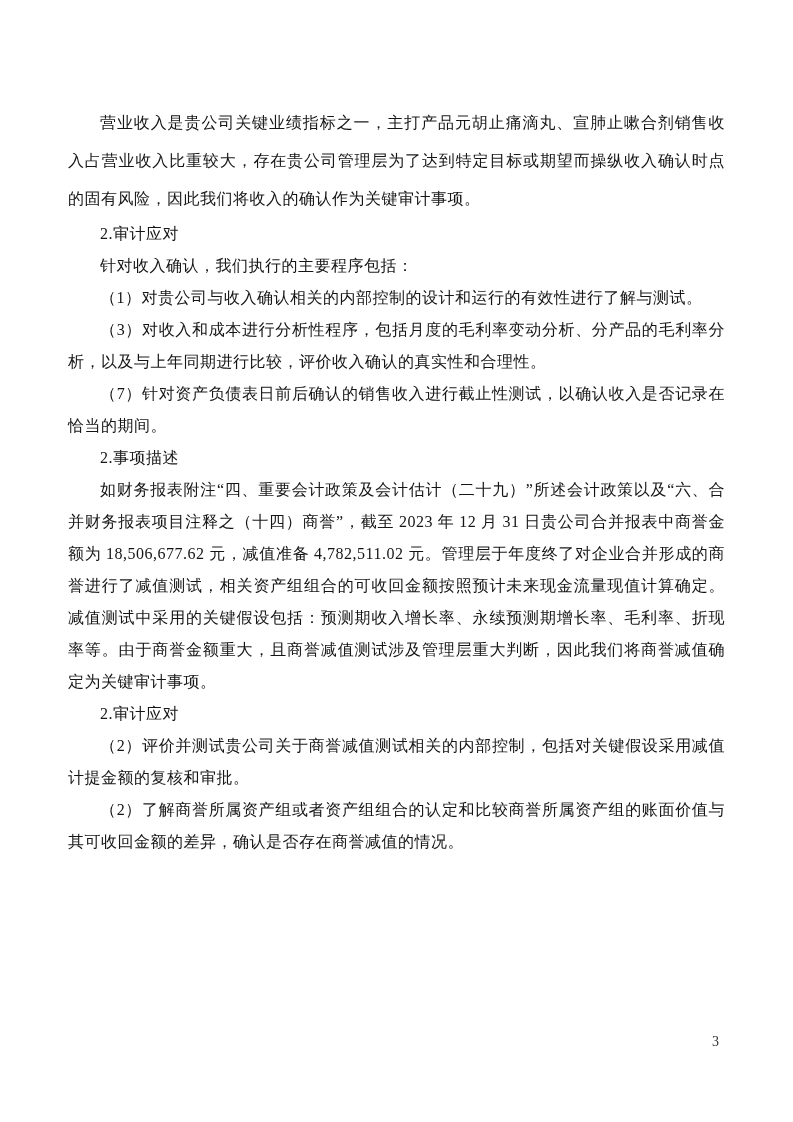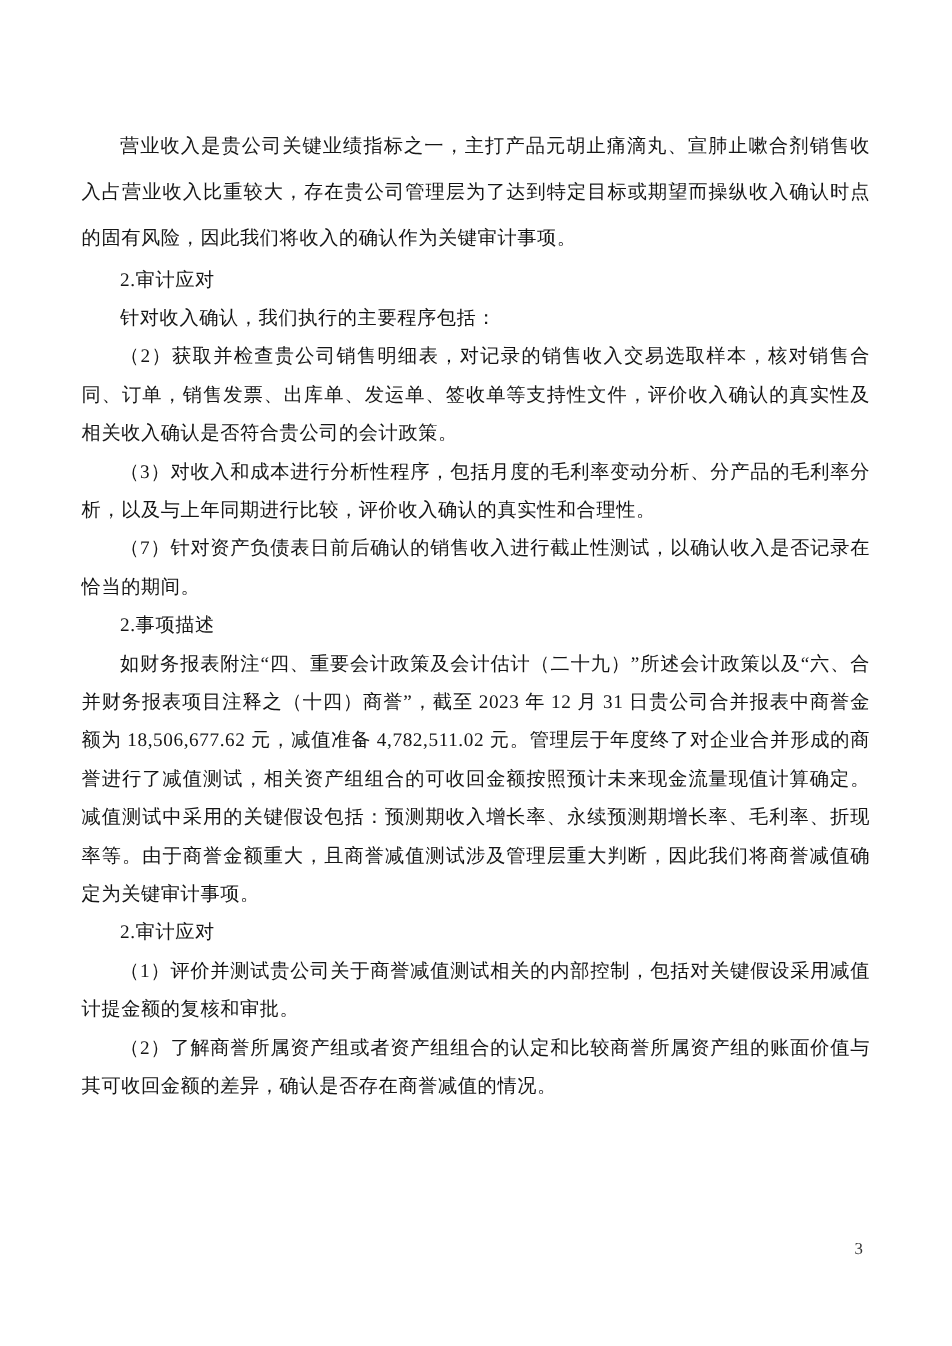--- a/index.html
+++ b/index.html
@@ -44,23 +44,23 @@
   }
 </style>
 </head>
 <body>
 
 <div class="page">
   <div class="content">
       <p class="para lead">营业收入是贵公司关键业绩指标之一，主打产品元胡止痛滴丸、宣肺止嗽合剂销售收入占营业收入比重较大，存在贵公司管理层为了达到特定目标或期望而操纵收入确认时点的固有风险，因此我们将收入的确认作为关键审计事项。</p>
       <p class="para">2.审计应对</p>
       <p class="para">针对收入确认，我们执行的主要程序包括：</p>
-      <p class="para">（2）获取并检查贵公司销售明细表，对记录的销售收入交易选取样本，核对销售合同、订单，销售发票、出库单、发运单、签收单等支持性文件，评价收入确认的真实性及相关收入确认是否符合贵公司的会计政策。</p>
+      <p class="para">（1）对贵公司与收入确认相关的内部控制的设计和运行的有效性进行了解与测试。</p>
       <p class="para">（3）对收入和成本进行分析性程序，包括月度的毛利率变动分析、分产品的毛利率分析，以及与上年同期进行比较，评价收入确认的真实性和合理性。</p>
       <p class="para">（7）针对资产负债表日前后确认的销售收入进行截止性测试，以确认收入是否记录在恰当的期间。</p>
       <p class="para">2.事项描述</p>
       <p class="para">如财务报表附注“四、重要会计政策及会计估计（二十九）”所述会计政策以及“六、合并财务报表项目注释之（十四）商誉”，截至 2023 年 12 月 31 日贵公司合并报表中商誉金额为 18,506,677.62 元，减值准备 4,782,511.02 元。管理层于年度终了对企业合并形成的商誉进行了减值测试，相关资产组组合的可收回金额按照预计未来现金流量现值计算确定。减值测试中采用的关键假设包括：预测期收入增长率、永续预测期增长率、毛利率、折现率等。由于商誉金额重大，且商誉减值测试涉及管理层重大判断，因此我们将商誉减值确定为关键审计事项。</p>
       <p class="para">2.审计应对</p>
-      <p class="para">（1）评价并测试贵公司关于商誉减值测试相关的内部控制，包括对关键假设采用减值计提金额的复核和审批。</p>
+      <p class="para">（2）评价并测试贵公司关于商誉减值测试相关的内部控制，包括对关键假设采用减值计提金额的复核和审批。</p>
       <p class="para">（2）了解商誉所属资产组或者资产组组合的认定和比较商誉所属资产组的账面价值与其可收回金额的差异，确认是否存在商誉减值的情况。</p>
     </div>
   <div class="page-number">3</div>
 </div>
 
 </body></html>

